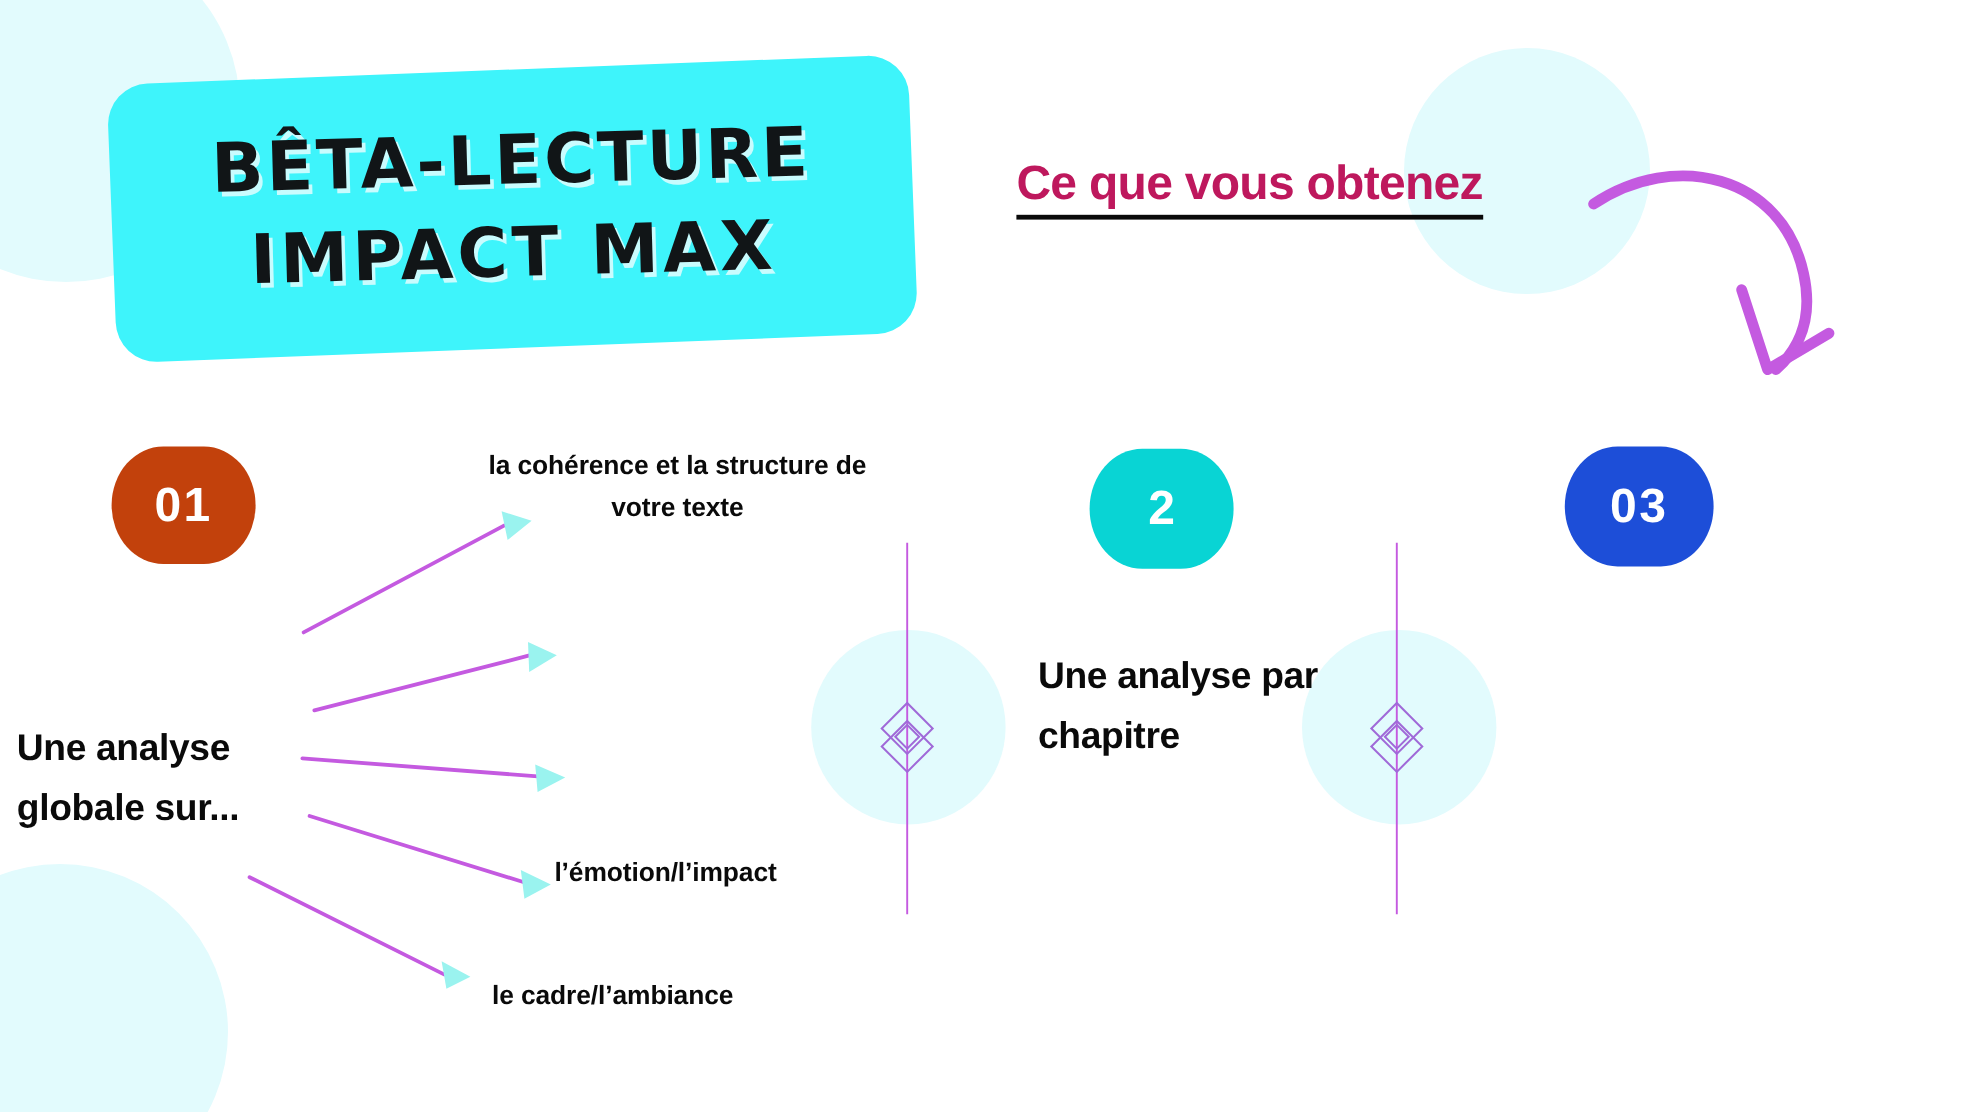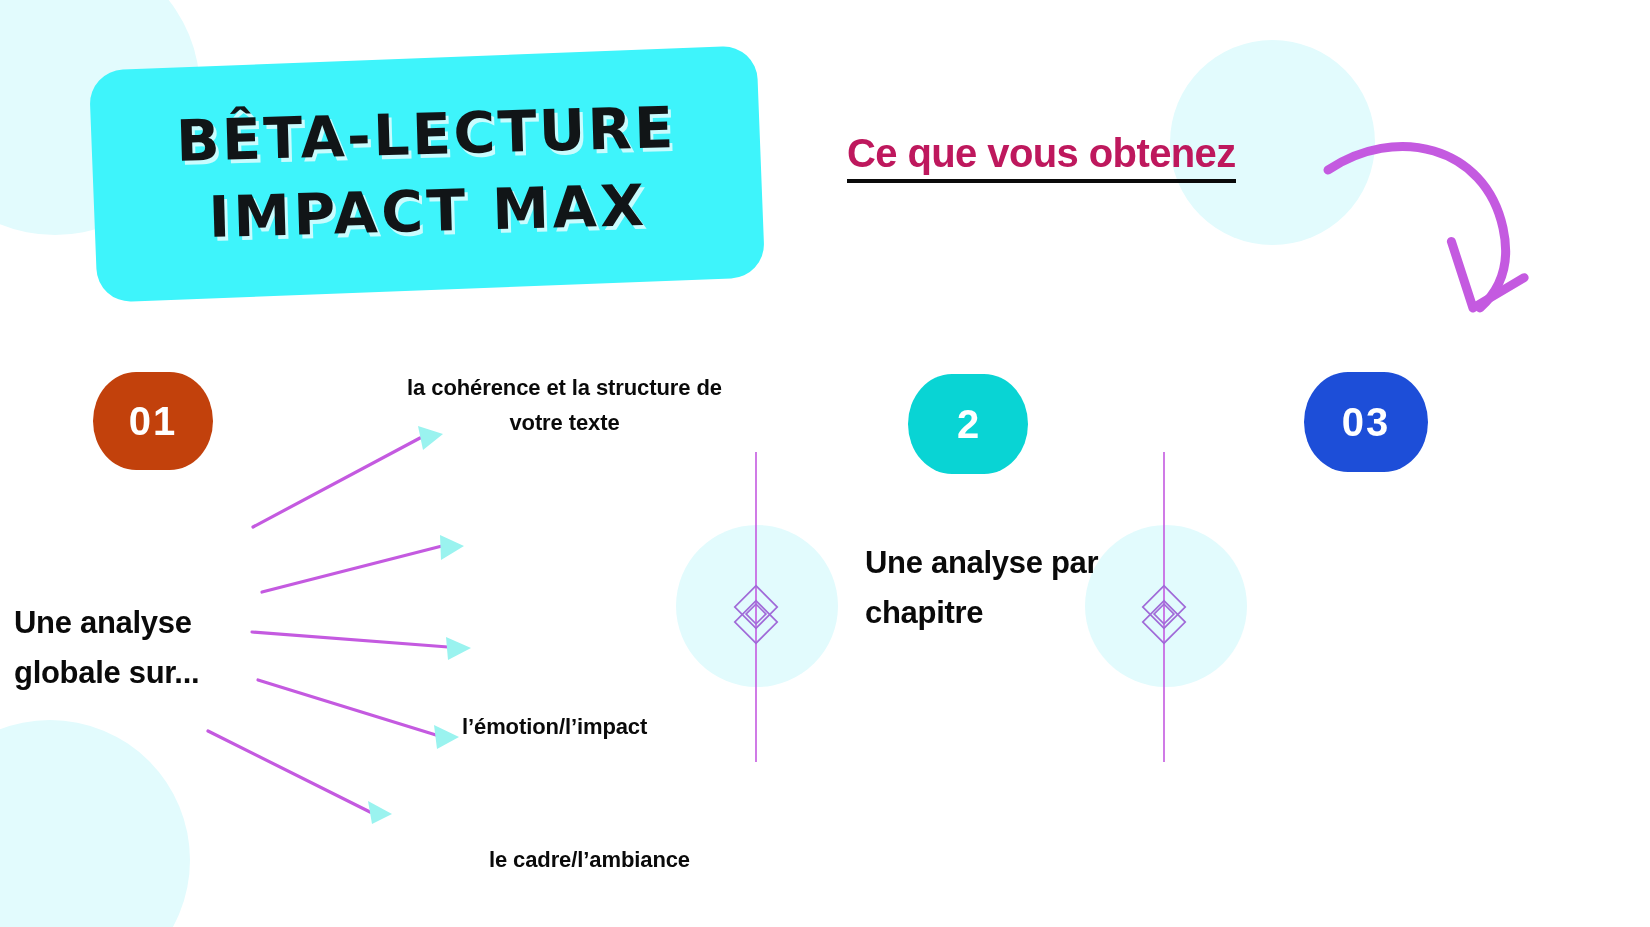--- a/index.html
+++ b/index.html
@@ -140,21 +140,21 @@
     font-size: 22px;
     font-weight: bold;
     color: #0a0a0a;
     line-height: 1.6;
     letter-spacing: -0.1px;
   }
   #bullet-1 { left: 392px; top: 370px; width: 345px; text-align: center; }
   #bullet-2 { left: 476px; top: 508px; width: 200px; text-align: center; }
   #bullet-3 { left: 484px; top: 632px; width: 220px; text-align: left; }
   #bullet-4 { left: 462px; top: 709px; width: 260px; text-align: left; }
-  #bullet-5 { left: 410px; top: 842px; width: 280px; text-align: right; }
+  #bullet-5 { left: 410px; top: 812px; width: 280px; text-align: left; }
 
   
   #connectors {
     position: absolute;
     left: 0; top: 0;
     width: 1650px;
     height: 927px;
     pointer-events: none;
   }
 

